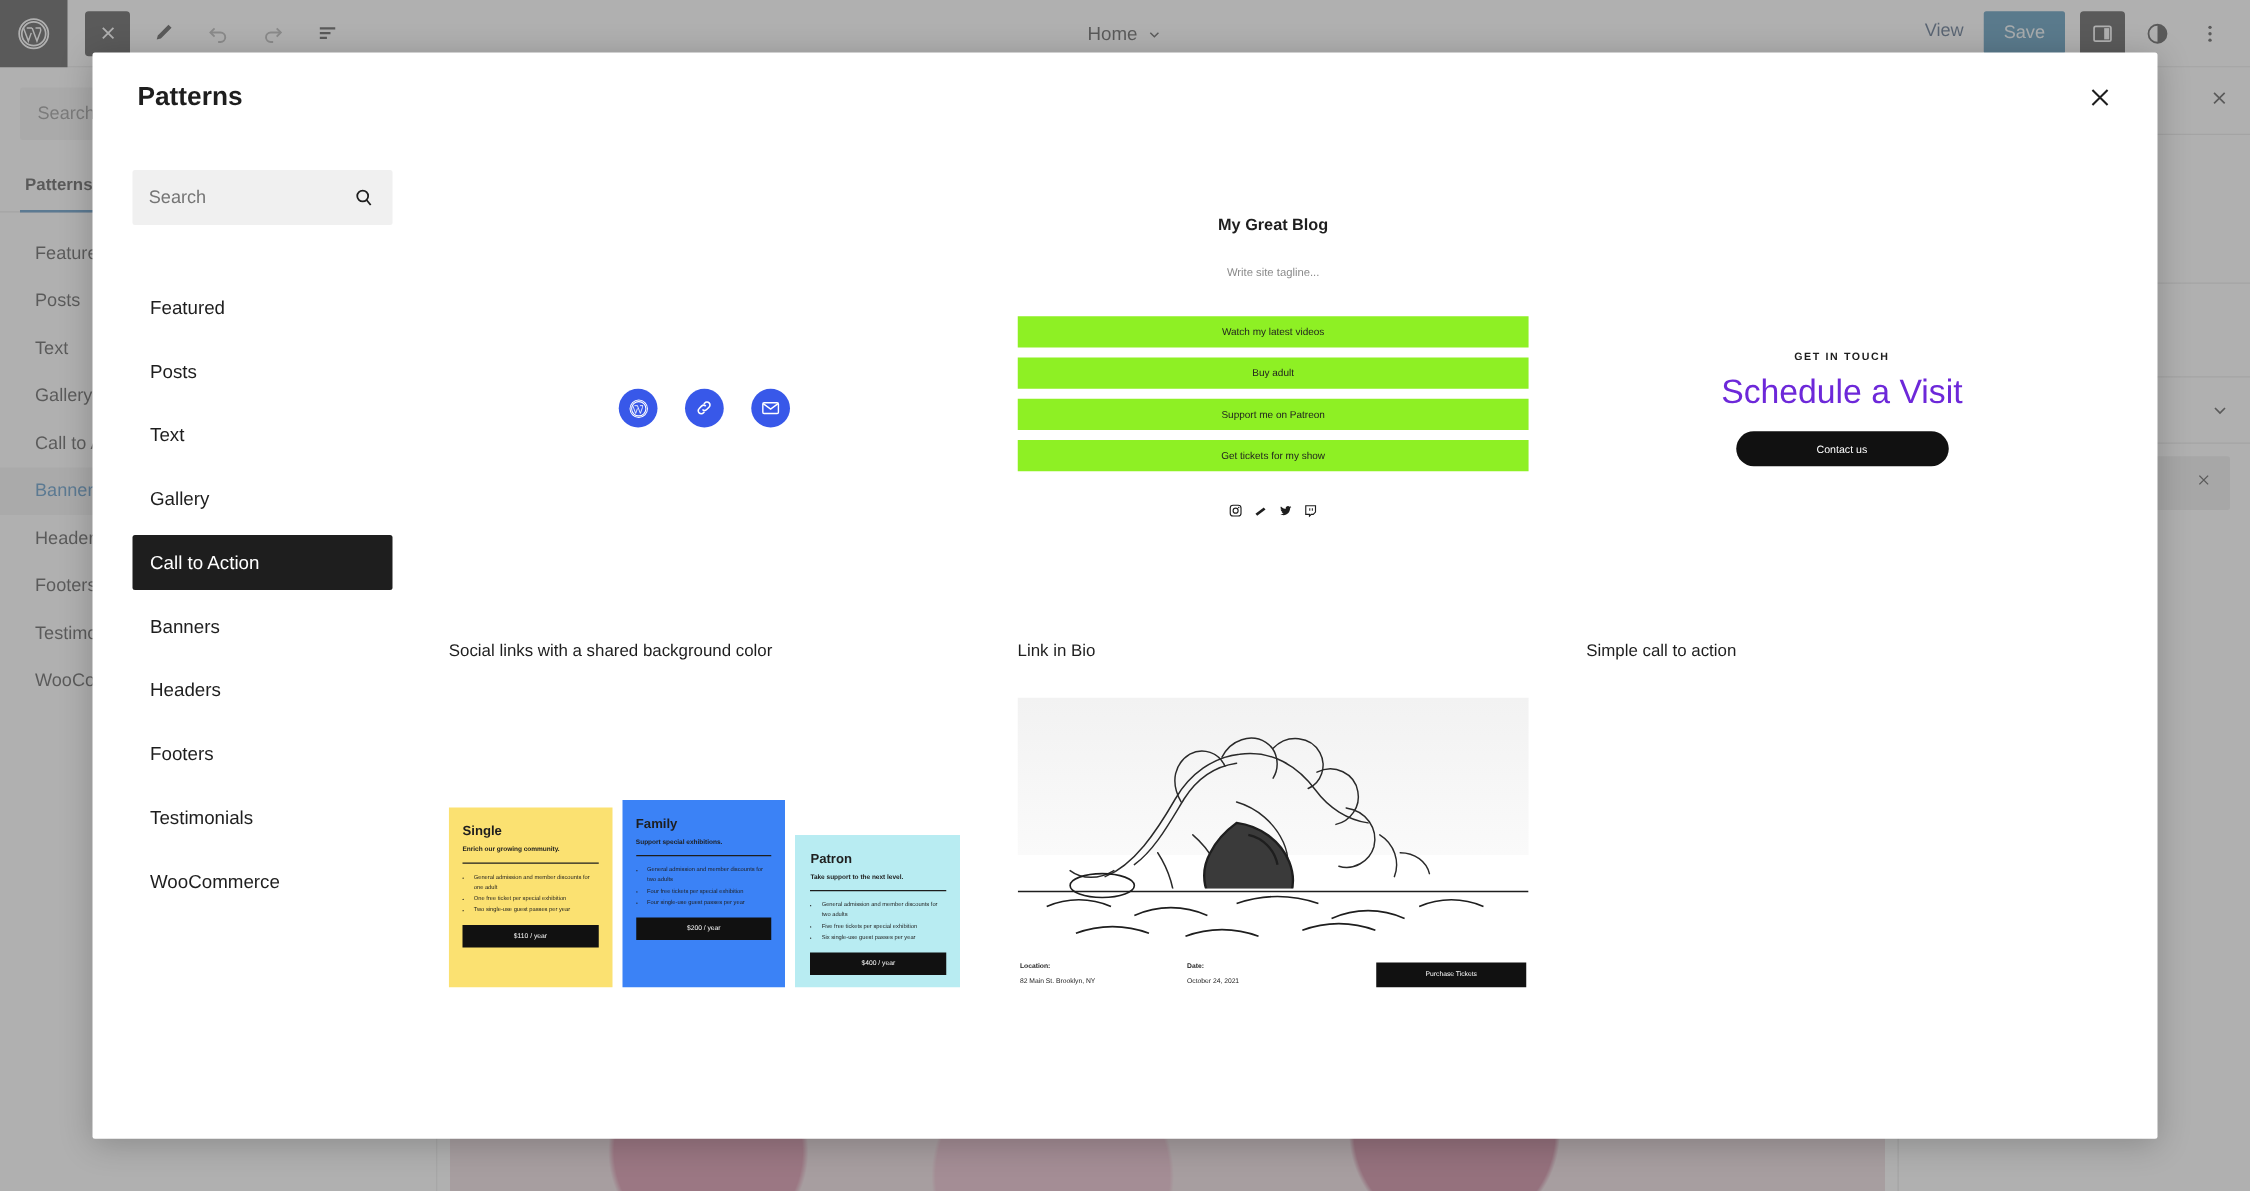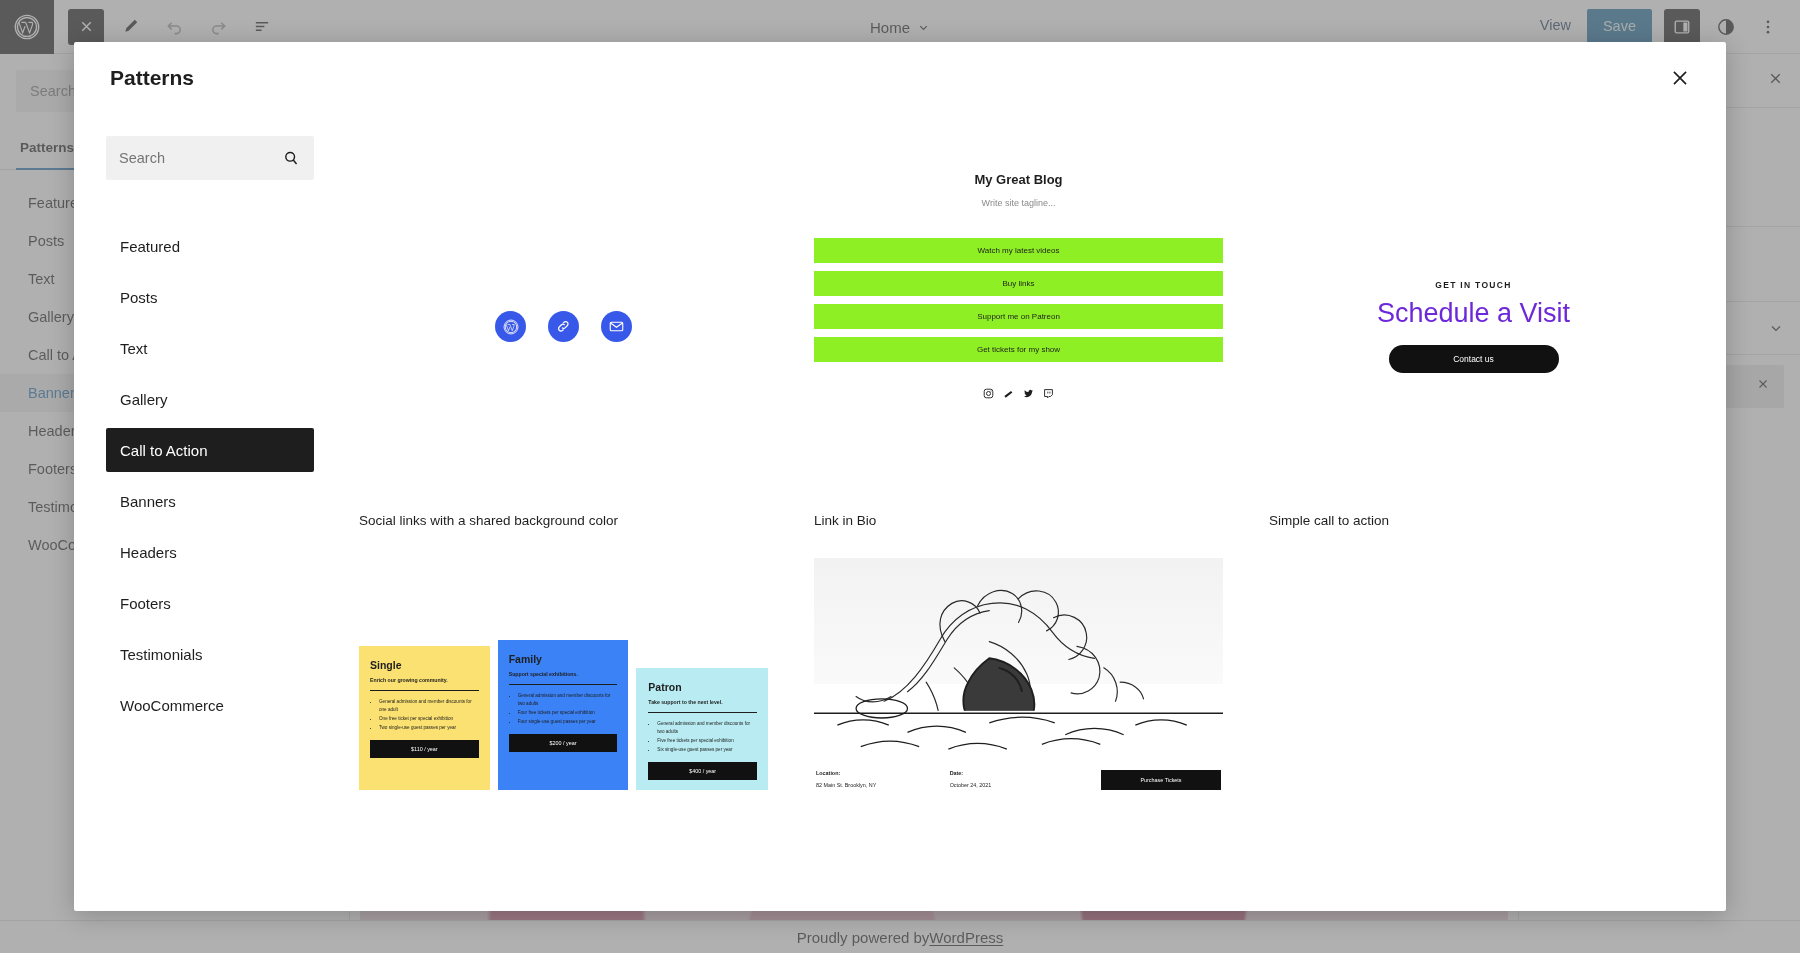--- a/index.html
+++ b/index.html
@@ -181,21 +181,21 @@
     background: #3858e9; color: #fff;
     display: flex; align-items: center; justify-content: center;
   }
 
   
   .p-bio {
     height: 345px; padding: 18px 0 0;
     display: flex; flex-direction: column; align-items: center;
   }
   .bio-title { font-size: 13px; font-weight: bold; color: #1e1e1e; }
-  .bio-tag { font-size: 9px; color: #8a8a8a; margin-top: 11px; }
+  .bio-tag { font-size: 9px; color: #8a8a8a; margin-top: 26px; }
   .bio-btns { width: 100%; margin-top: 30px; }
   .bio-btn {
     background: #8ef024; color: #1e1e1e; font-size: 8px;
     text-align: center; padding: 8px 0; margin-bottom: 8px;
   }
   .bio-socials {
     margin-top: 18px; display: flex; gap: 9px;
     align-items: center; justify-content: center;
   }
   .bio-socials svg { display: block; }
@@ -393,24 +393,20 @@
     <div class="st-notice">
       <span>the</span>
       <span>
         <svg width="14" height="14" viewBox="0 0 20 20" stroke="#1e1e1e" stroke-width="1.6" fill="none">
             <path d="M5 5l10 10M15 5L5 15"></path>
           </svg>
       </span>
     </div>
   </div>
 
-  <div class="page-footer">
-    <span>Proudly powered by </span>
-      <u>WordPress</u>
-  </div>
 
   <div class="scrim"></div>
 </div>
 
 <div class="modal">
 
   <div class="modal-head">
     <div class="modal-title">Patterns</div>
     <div class="modal-close">
       <svg width="22" height="22" viewBox="0 0 20 20" stroke="currentColor" stroke-width="1.5" fill="none">
@@ -470,21 +466,21 @@
           </div>
           <div class="caption">Social links with a shared background color</div>
         </div>
 
         <div class="cell">
           <div class="preview p-bio">
             <div class="bio-title">My Great Blog</div>
             <div class="bio-tag">Write site tagline...</div>
             <div class="bio-btns">
               <div class="bio-btn">Watch my latest videos</div>
-              <div class="bio-btn">Buy links</div>
+              <div class="bio-btn">Buy adult</div>
               <div class="bio-btn">Support me on Patreon</div>
               <div class="bio-btn">Get tickets for my show</div>
             </div>
             <div class="bio-socials">
               <svg width="11" height="11" viewBox="0 0 24 24" fill="none" stroke="#1e1e1e" stroke-width="2">
                 <rect x="2.6" y="2.6" width="18.8" height="18.8" rx="5"></rect>
                   <circle cx="12" cy="12" r="4.4"></circle>
                   <circle cx="17.4" cy="6.6" r="1.2" fill="#1e1e1e" stroke="none"></circle>
               </svg>
               <svg width="11" height="11" viewBox="0 0 24 24" fill="#1e1e1e">

